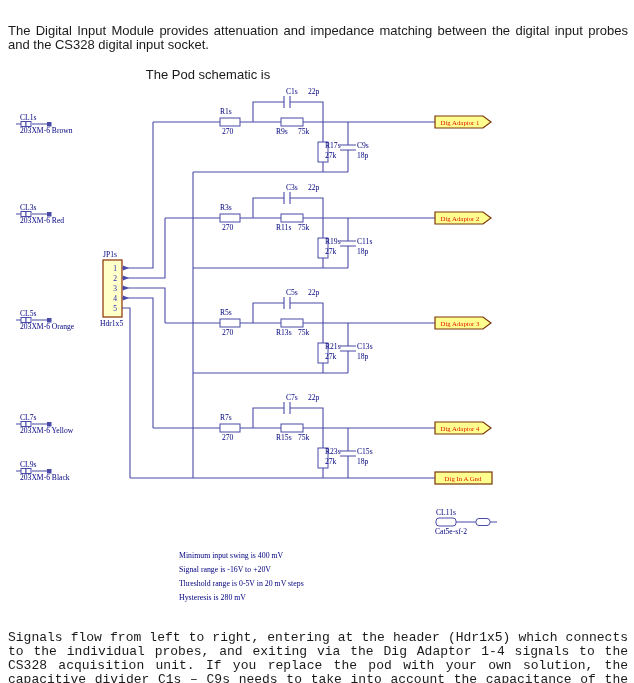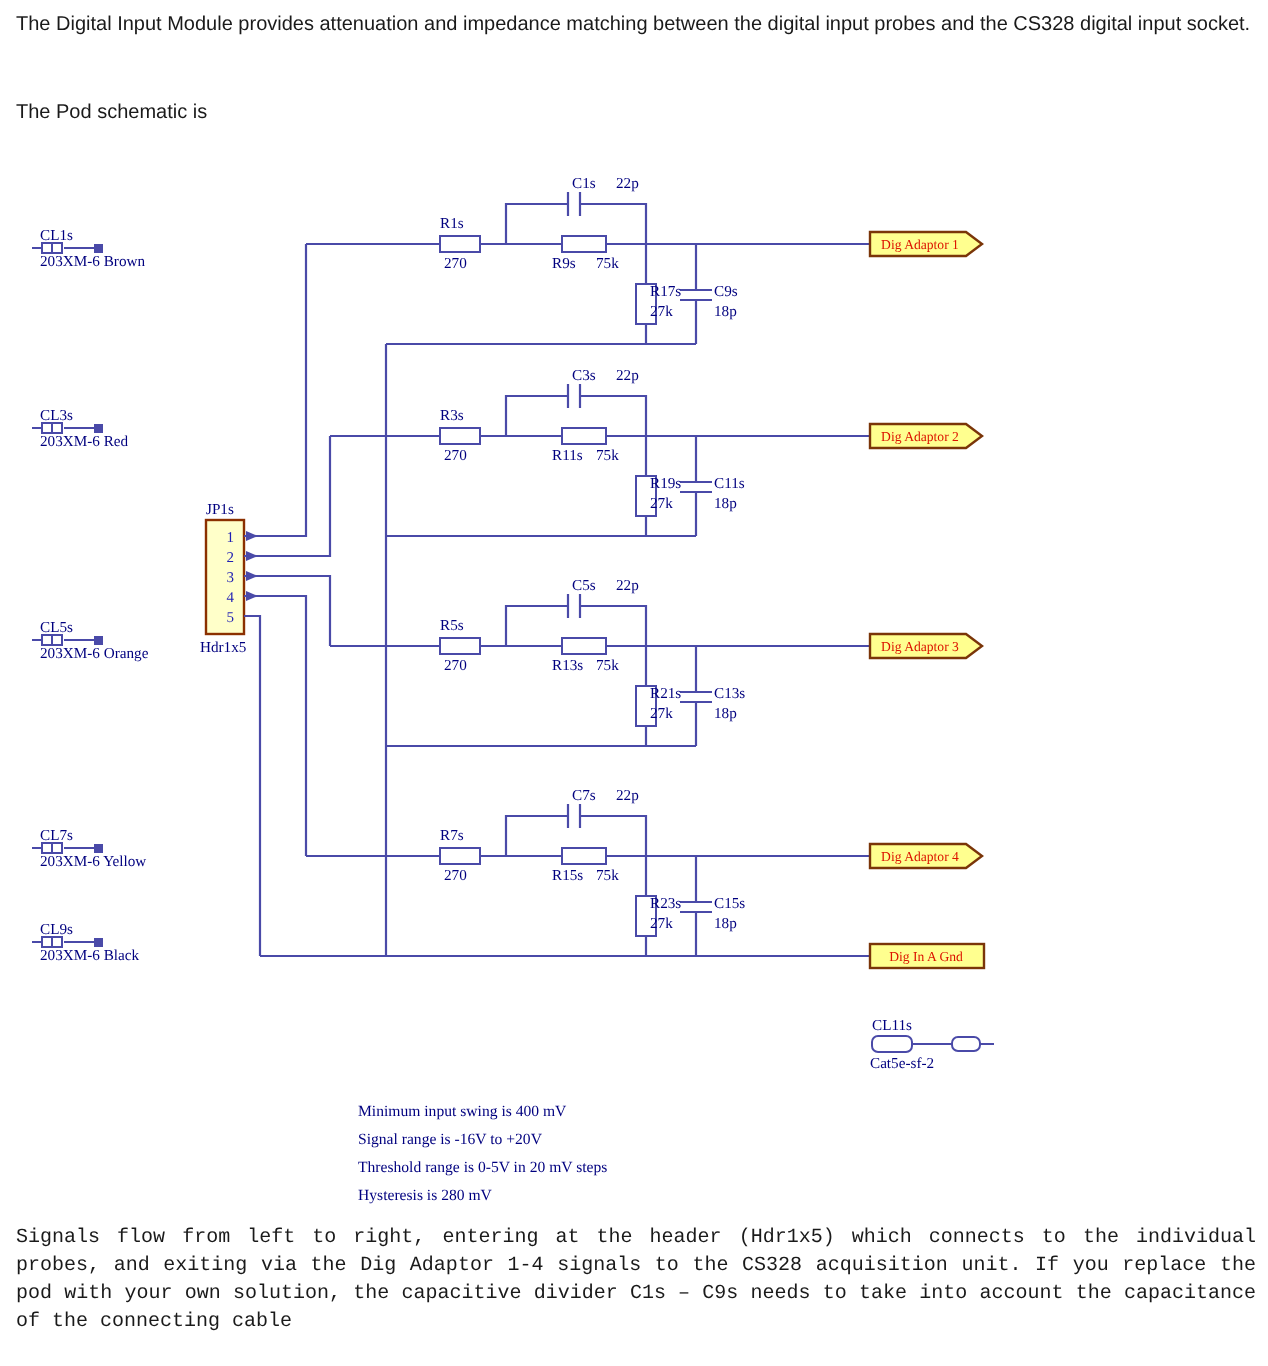--- a/index.html
+++ b/index.html
@@ -1,19 +1,19 @@
 <!DOCTYPE html>
 <html style="--wire: #4a4aa8; --label: #00007f; --pin: #1f1fb4; --tag_fill: #ffff8f; --tag_border: #7a3508; --tag_text: #dc1400; --header_fill: #ffffc9; --header_border: #8b3000; --body_text: #1a1a1a;"><head>
 <meta charset="utf-8">
 <style>
   html,body{margin:0;padding:0;background:#fff;}
   body{width:634px;height:683px;position:relative;font-family:"Liberation Sans",sans-serif;}
-  .para{position:absolute;color:var(--body_text,#1a1a1a);font-size:10px;line-height:14px;text-align:justify;}
+  .para{position:absolute;color:var(--body_text,#1a1a1a);font-size:13px;line-height:14px;text-align:justify;margin-top:18px;}
   #p1{left:8px;top:6px;width:620px;}
-  #p2{left:8px;top:50px;width:400px;text-align:left;}
+  #p2{left:8px;top:50px;width:400px;text-align:center;}
   #p3{left:8px;top:613px;width:620px;font-family:Liberation Mono, monospace;}
   svg{position:absolute;left:0;top:0;}
   svg text{font-family:"Liberation Serif",serif;}
   .wire{stroke:var(--wire,#4a4aa8);stroke-width:1.1;fill:none;}
   .arrow{fill:var(--wire,#4a4aa8);stroke:none;}
   .comp{stroke:var(--wire,#4a4aa8);stroke-width:1;fill:#fff;}
   .lbl{font-size:7.6px;fill:var(--label,#00007f);}
   .pin{font-size:7.5px;fill:var(--pin,#1f1fb4);text-anchor:end;}
   .tag{fill:var(--tag_fill,#ffff8f);stroke:var(--tag_border,#7a3508);stroke-width:1.2;}
   .tagtxt{font-size:6.8px;fill:var(--tag_text,#dc1400);text-anchor:middle;}

